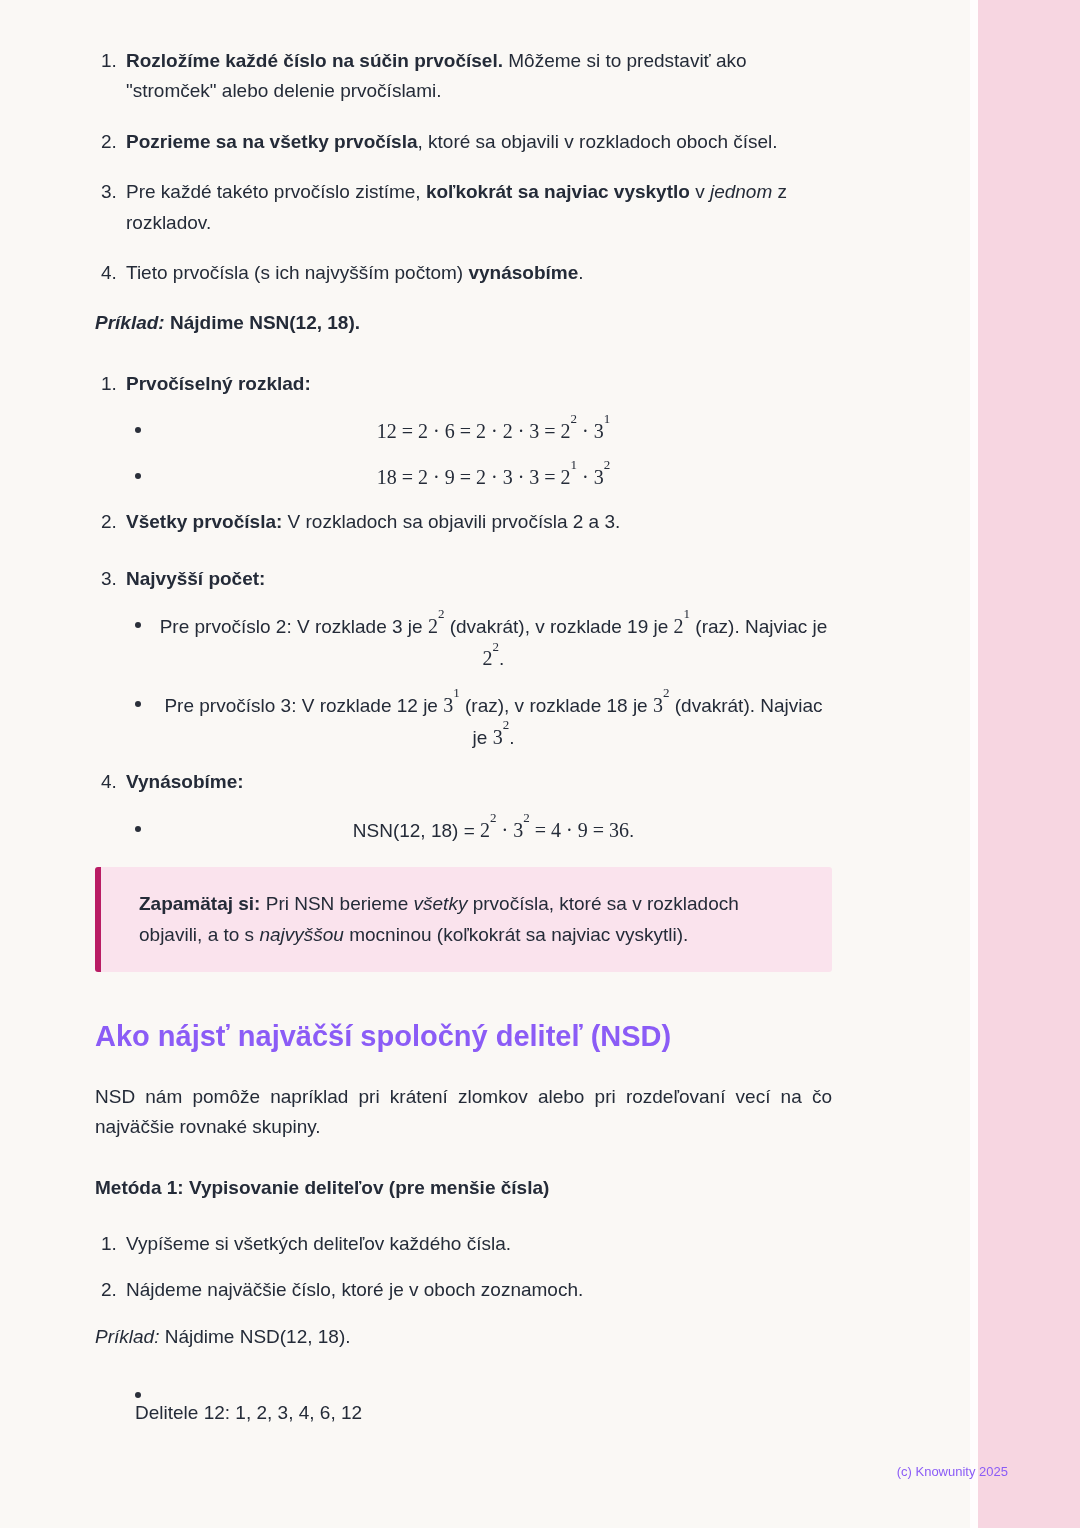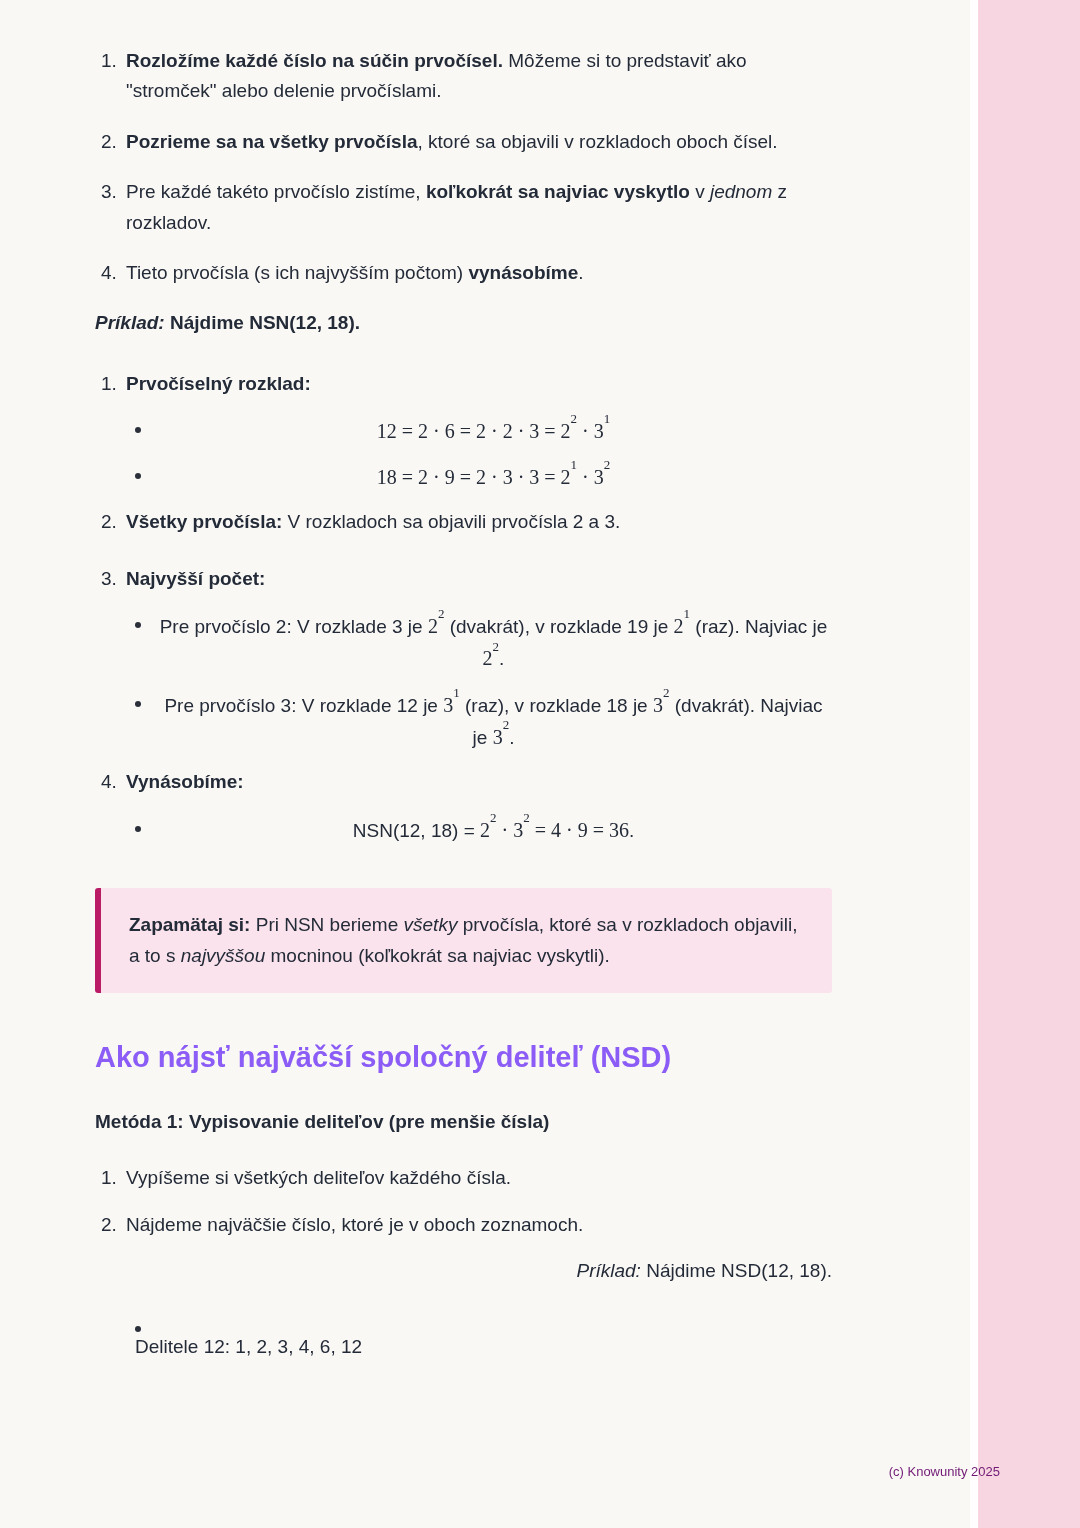--- a/index.html
+++ b/index.html
@@ -29,46 +29,46 @@
   em, .it { font-style:italic; }
 
   .math, .m { font-family:"Liberation Serif", serif; font-size:20px; }
   sup { font-size:13px; position:relative; top:-7px; line-height:0; }
 
   .para { margin:20px 0 30px;font-weight:bold; }
   .sublist { margin:2px 0 12px; }
   .sublist .li { margin-bottom:14px; }
 
   .callout {
-    margin-top:42px;
+    margin-top:21px;
     background:#fae3ed;
     border-left:6px solid #b91c64;
     border-radius:3px;
-    padding:22px 28px;
+    padding:22px 38px;
   }
 
   .nsd-heading {
     margin-top:46px;
     font-size:29px;
     line-height:1.3;
     font-weight:bold;
     color:#8b5cf6;
   }
   .intro { margin-top:26px; text-align:justify; }
   .method-title { margin-top:30px; font-weight:bold; }
   .steps2 { margin-top:26px; }
-  .example2 { margin-top:16px;text-align:right; }
+  .example2 { margin-top:16px; }
   .divisor { margin-top:28px; margin-bottom:0;flex-direction:column; }
 
   .footer {
     position:absolute;
     top:1462px;
-    right:80px;
+    right:72px;
     font-size:13px;
-    color:#701a75;
+    color:#8b5cf6;
     z-index:3;
   }
 </style>
 </head>
 <body>
 
 <div class="stripe"></div>
 <div class="stripe-gap"></div>
 
 <main class="content">
@@ -146,20 +146,21 @@
     </div>
 
   </section>
 
   <aside class="callout">
     <p><strong>Zapamätaj si:</strong><span> Pri NSN berieme </span><em>všetky</em><span> prvočísla, ktoré sa v rozkladoch objavili, a to s </span><em>najvyššou</em><span> mocninou (koľkokrát sa najviac vyskytli).</span></p>
   </aside>
 
   <h2 class="nsd-heading">Ako nájsť najväčší spoločný deliteľ (NSD)</h2>
 
+  <p class="intro">NSD nám pomôže napríklad pri krátení zlomkov alebo pri rozdeľovaní vecí na čo najväčšie rovnaké skupiny.</p>
 
   <p class="method-title">Metóda 1: Vypisovanie deliteľov (pre menšie čísla)</p>
 
   <section class="steps2">
     <div class="li">
       <span class="num">1.</span>
       <span class="li-text">Vypíšeme si všetkých deliteľov každého čísla.</span>
     </div>
     <div class="li">
       <span class="num">2.</span>

